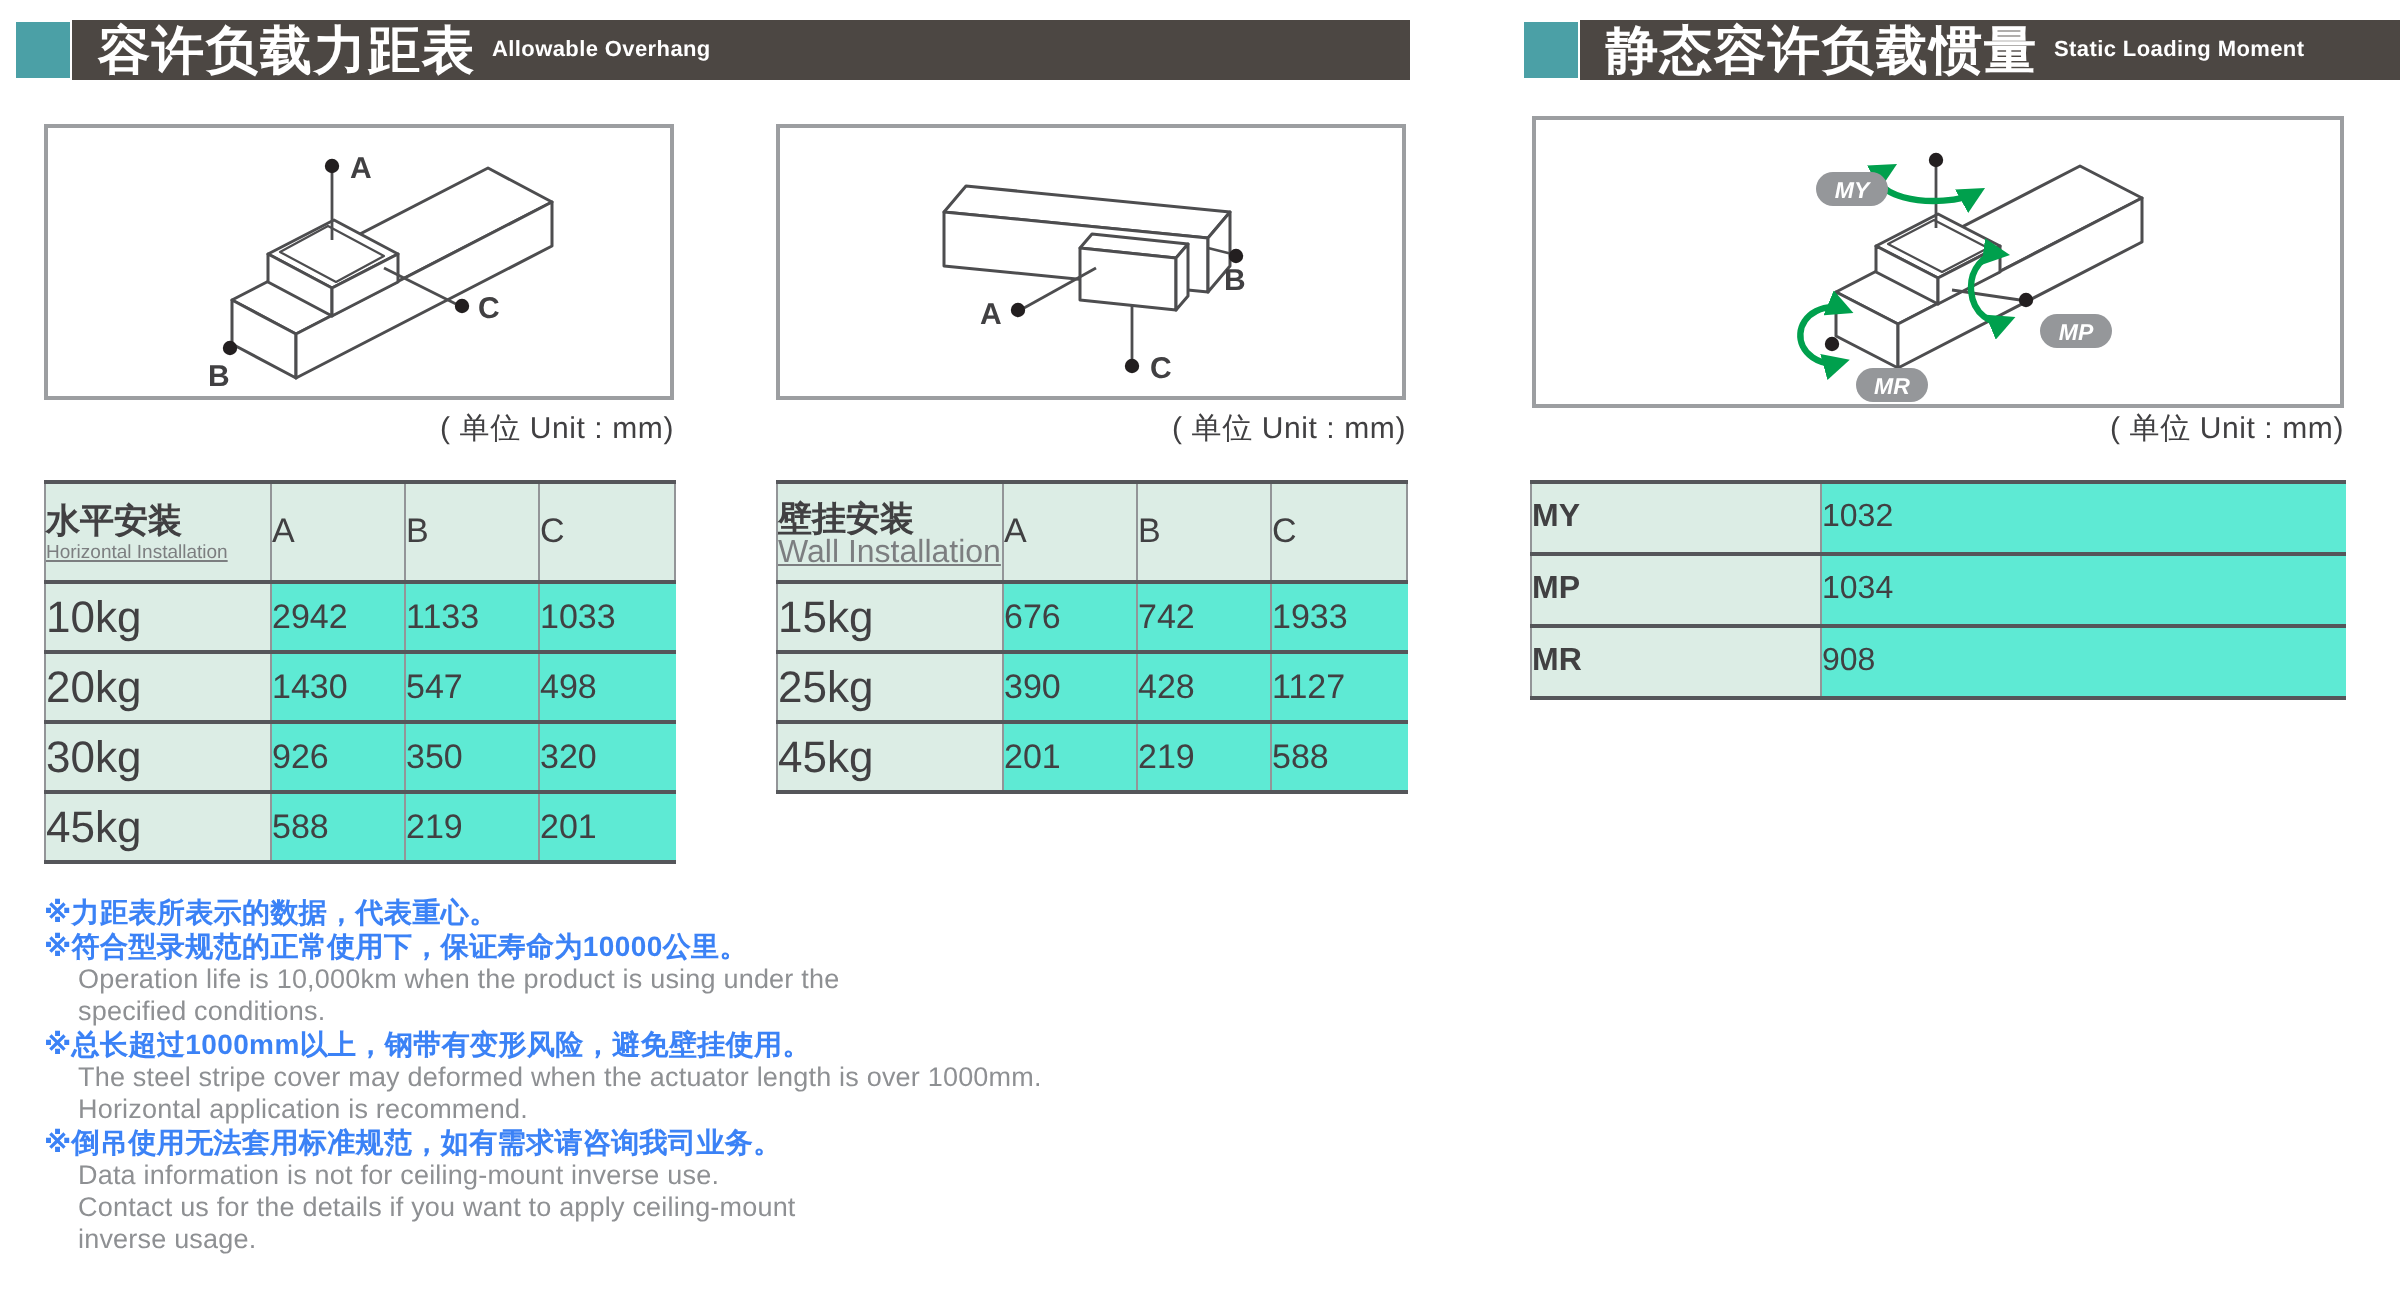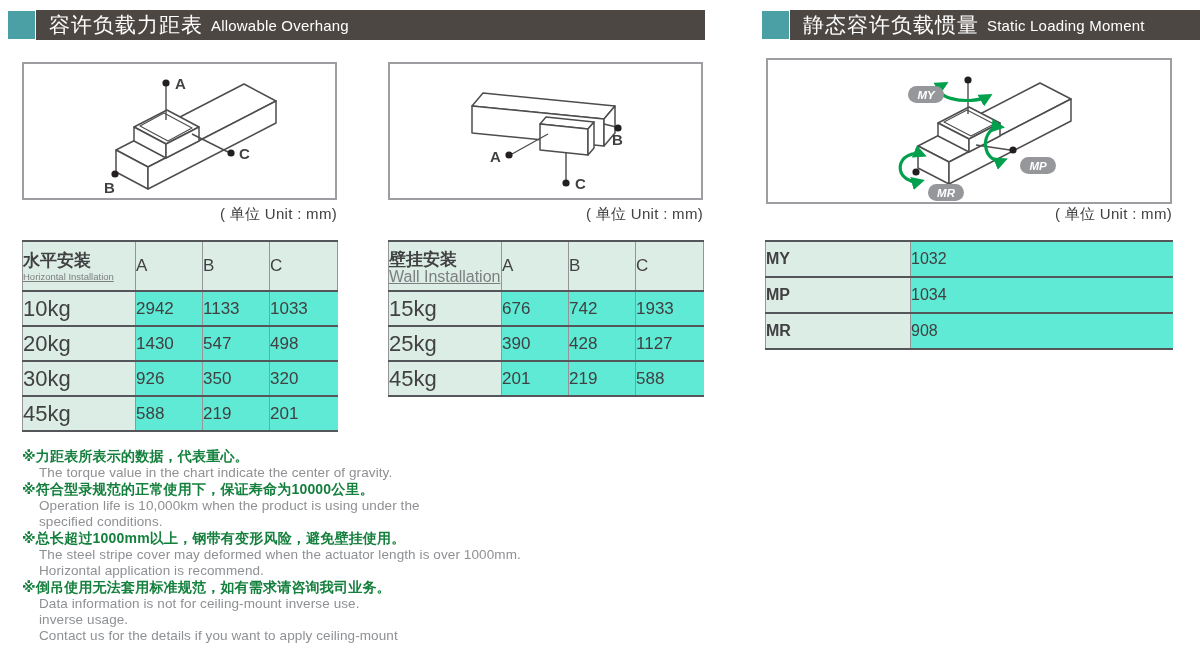--- a/index.html
+++ b/index.html
@@ -7,22 +7,22 @@
     position:relative; width:1200px; height:648px; background:#ffffff;
     font-family:"Liberation Sans","DejaVu Sans",sans-serif; color:#414042; overflow:hidden;
   }
 
   
   .hdr-sq { position:absolute; width:27px; height:28px; background:#4BA0A6; }
   .hdr-bar {
     position:absolute; height:30px; background:#4C4743; color:#ffffff;
     display:flex; align-items:center; padding-left:13px; box-sizing:border-box;
   }
-  .hdr-zh { font-size:21px; font-weight:normal; letter-spacing:1px; }
-  .hdr-en { font-size:15px; font-weight:normal; margin-left:8px; letter-spacing:0.2px; }
+  .hdr-zh { font-size:26px; font-weight:bold; letter-spacing:1px; }
+  .hdr-en { font-size:11px; font-weight:bold; margin-left:8px; letter-spacing:0.2px; }
 
   
   .dbox { position:absolute; border:2px solid #9C9EA1; background:#fff; box-sizing:border-box; }
   .dbox svg { display:block; width:100%; height:100%; }
 
   .unit-label { position:absolute; text-align:right; font-size:15px; color:#414042; letter-spacing:0.3px; }
 
   
   table.dtable { position:absolute; border-collapse:collapse; table-layout:fixed; }
   table.dtable th, table.dtable td {
@@ -40,21 +40,21 @@
   .cell-zh { font-size:17px; font-weight:bold; color:#414042; line-height:20px; }
   .cell-en { font-size:9.5px; color:#7C7E80; line-height:11px; white-space:nowrap;text-decoration:underline; }
   .cell-en.wide { font-size:16px; line-height:13px; }
   .colhead { font-size:17px; color:#414042; }
 
   .t-moment td { height:34px; font-size:16px; color:#414042; }
   .t-moment td:first-child { font-weight:bold; }
 
   
   .footnotes { position:absolute; left:22px; top:448px; width:720px; }
-  .fn-zh { color:#15803d; font-size:14px; font-weight:600; line-height:17px; letter-spacing:0.2px; }
+  .fn-zh { color:#3b82f6; font-size:14px; font-weight:600; line-height:17px; letter-spacing:0.2px; }
   .fn-en { color:#8E9093; font-size:13.5px; line-height:16px; padding-left:17px; letter-spacing:0.1px; }
 
   
   text.ptlabel { font-family:"Liberation Sans","DejaVu Sans",sans-serif; font-size:15px; font-weight:bold; fill:#414042; }
   text.badge-txt { font-family:"Liberation Sans","DejaVu Sans",sans-serif; font-size:11.5px; font-weight:bold; font-style:italic; fill:#ffffff; text-anchor:middle; }
 </style>
 </head>
 <body>
 
 <div id="page">
@@ -265,26 +265,25 @@
     </tr>
     <tr>
       <td>MR</td>
       <td>908</td>
     </tr>
   </tbody>
     </table>
 
   <div class="footnotes">
     <div class="fn-zh">※力距表所表示的数据，代表重心。</div>
-    <div class="fn-en">The torque value in the chart indicate the center of gravity.</div>
     <div class="fn-zh">※符合型录规范的正常使用下，保证寿命为10000公里。</div>
     <div class="fn-en">Operation life is 10,000km when the product is using under the</div>
     <div class="fn-en">specified conditions.</div>
     <div class="fn-zh">※总长超过1000mm以上，钢带有变形风险，避免壁挂使用。</div>
     <div class="fn-en">The steel stripe cover may deformed when the actuator length is over 1000mm.</div>
     <div class="fn-en">Horizontal application is recommend.</div>
     <div class="fn-zh">※倒吊使用无法套用标准规范，如有需求请咨询我司业务。</div>
     <div class="fn-en">Data information is not for ceiling-mount inverse use.</div>
+    <div class="fn-en">Contact us for the details if you want to apply ceiling-mount</div>
     <div class="fn-en">inverse usage.</div>
-    <div class="fn-en">Contact us for the details if you want to apply ceiling-mount</div>
   </div>
 
 </div>
 
 </body></html>

